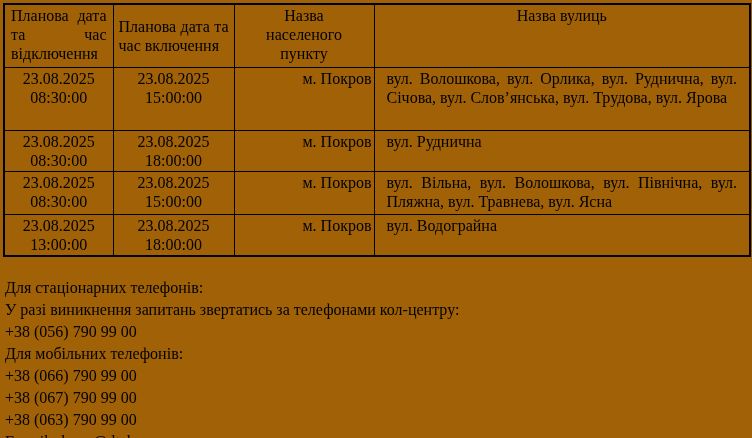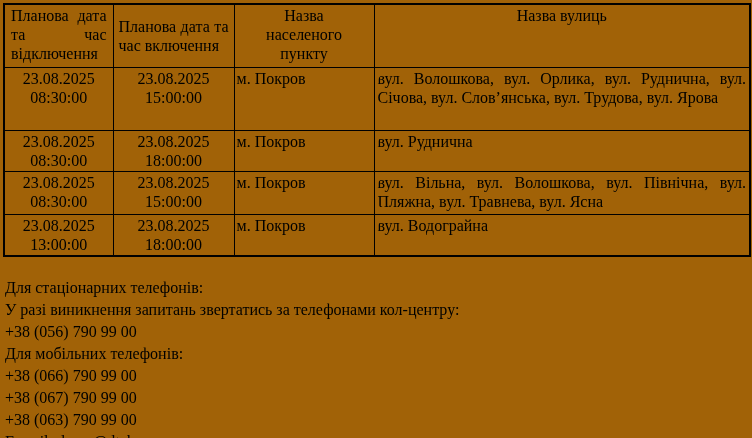--- a/index.html
+++ b/index.html
@@ -30,22 +30,22 @@
     border: 1px solid #000;
     vertical-align: top;
     font-weight: normal;
     overflow: hidden;
   }
   th.h-off     { text-align: justify; padding: 1px 6px; }
   th.h-on      { text-align: justify; padding: 12px 5px; }
   th.h-settle  { text-align: center;  padding: 1px 12px; }
   th.h-streets { text-align: center;  padding: 1px 4px; }
   td.c-date    { text-align: center;  padding: 1px 17px; }
-  td.c-settle  { text-align: left;  padding: 1px 2px; }
-  td.c-streets { text-align: justify; padding: 1px 3px; border-radius: 22px; }
+  td.c-settle  { text-align: right;  padding: 1px 2px; }
+  td.c-streets { text-align: justify; padding: 1px 12px; border-radius: 22px; }
   tr.r-head { height: 57px; }
   tr.r-0    { height: 63px; }
   tr.r-1    { height: 35px; }
   tr.r-2    { height: 43px; }
   tr.r-3    { height: 37px; }
   .contact {
     margin: 20px 0 0 5px;
     font-size: 16px;
     line-height: 22px;
   }

